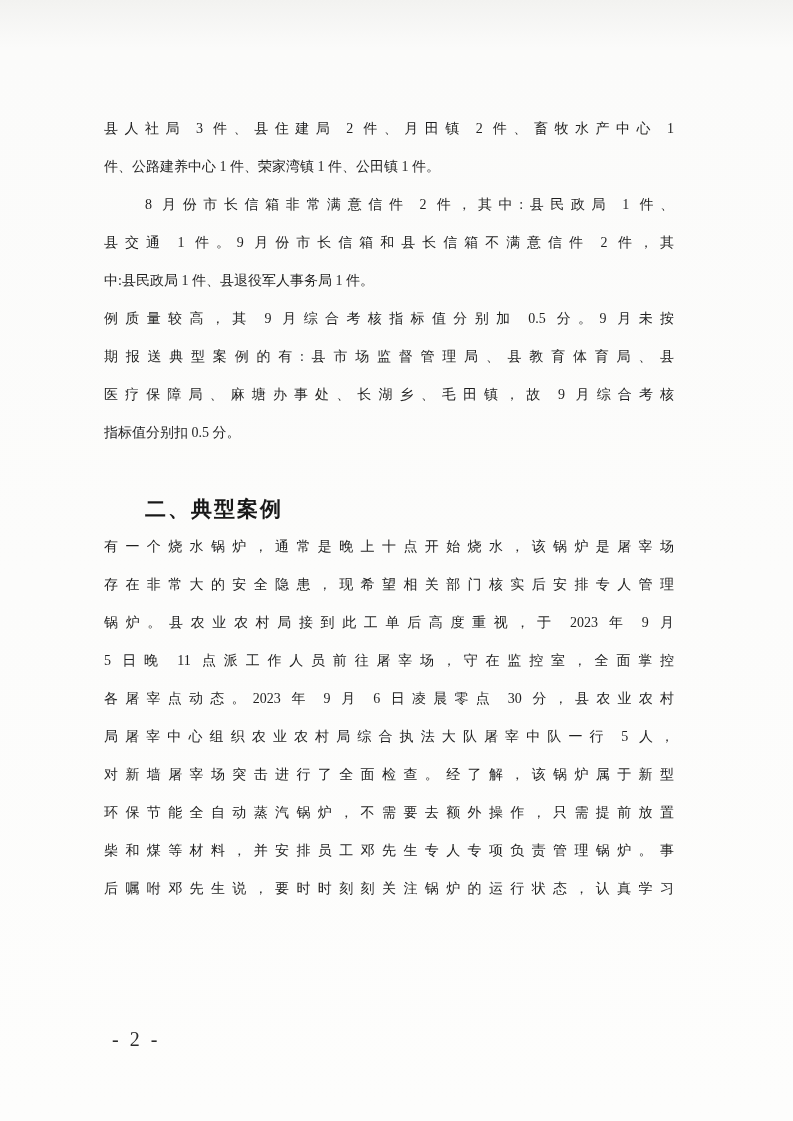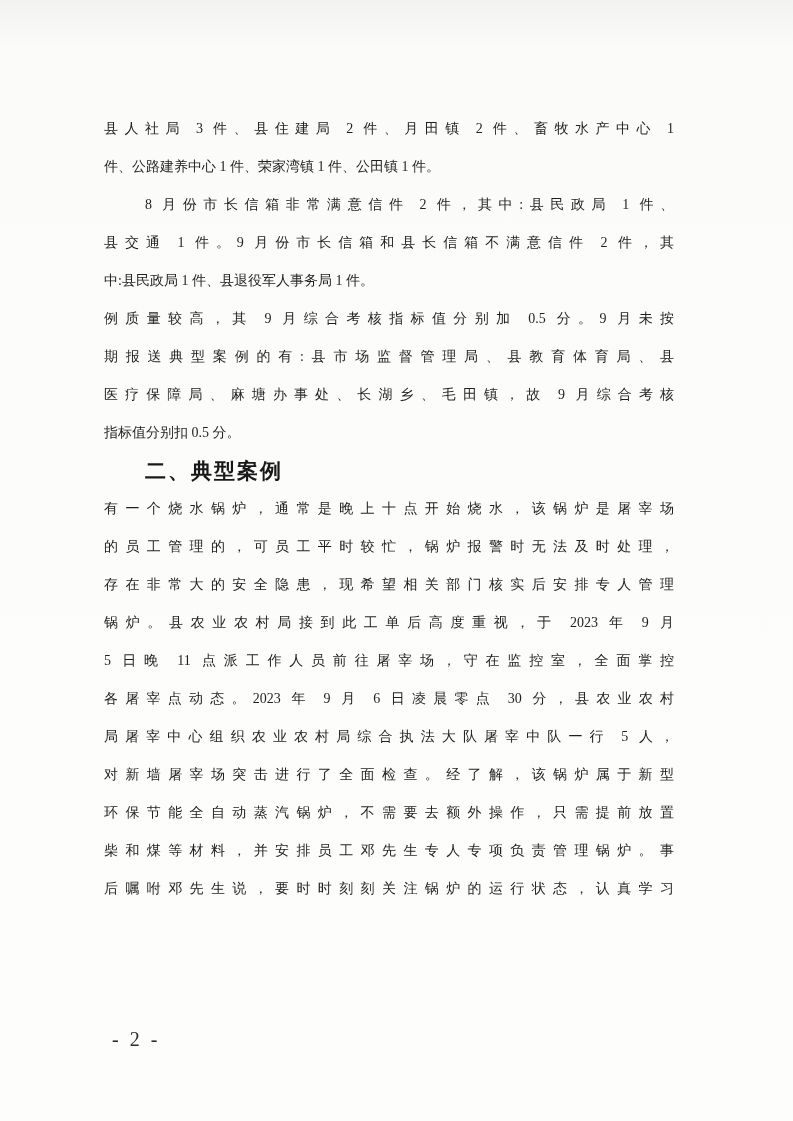--- a/index.html
+++ b/index.html
@@ -37,20 +37,21 @@
   }
   .line.indent {
     text-indent: 41px;
   }
   .line.heading {
     font-family: Liberation Sans, sans-serif;
     font-weight: 700;
     font-size: 21px;
     letter-spacing: 2px;
     color: #181818;
+    margin-top: 38px;
   }
   .bold-lead {
     font-family: "Liberation Sans", "DejaVu Sans", sans-serif;
     font-weight: 700;
     color: #181818;
   }
   .page-number {
     position: absolute;
     left: 112px;
     top: 1028px;
@@ -73,21 +74,20 @@
     <div class="line end">中:县民政局 1 件、县退役军人事务局 1 件。</div>
     <div class="line">例质量较高，其 9 月综合考核指标值分别加 0.5 分。9 月未按</div>
     <div class="line">期报送典型案例的有:县市场监督管理局、县教育体育局、县</div>
     <div class="line">医疗保障局、麻塘办事处、长湖乡、毛田镇，故 9 月综合考核</div>
     <div class="line end">指标值分别扣 0.5 分。</div>
 
     <div class="line indent heading end">二、典型案例</div>
 
 
     <div class="line">有一个烧水锅炉，通常是晚上十点开始烧水，该锅炉是屠宰场</div>
-    <div class="line">的员工管理的，可员工平时较忙，锅炉报警时无法及时处理，</div>
     <div class="line">存在非常大的安全隐患，现希望相关部门核实后安排专人管理</div>
     <div class="line">锅炉。县农业农村局接到此工单后高度重视，于 2023 年 9 月</div>
     <div class="line">5 日晚 11 点派工作人员前往屠宰场，守在监控室，全面掌控</div>
     <div class="line">各屠宰点动态。2023 年 9 月 6 日凌晨零点 30 分，县农业农村</div>
     <div class="line">局屠宰中心组织农业农村局综合执法大队屠宰中队一行 5 人，</div>
     <div class="line">对新墙屠宰场突击进行了全面检查。经了解，该锅炉属于新型</div>
     <div class="line">环保节能全自动蒸汽锅炉，不需要去额外操作，只需提前放置</div>
     <div class="line">柴和煤等材料，并安排员工邓先生专人专项负责管理锅炉。事</div>
     <div class="line">后嘱咐邓先生说，要时时刻刻关注锅炉的运行状态，认真学习</div>
 

